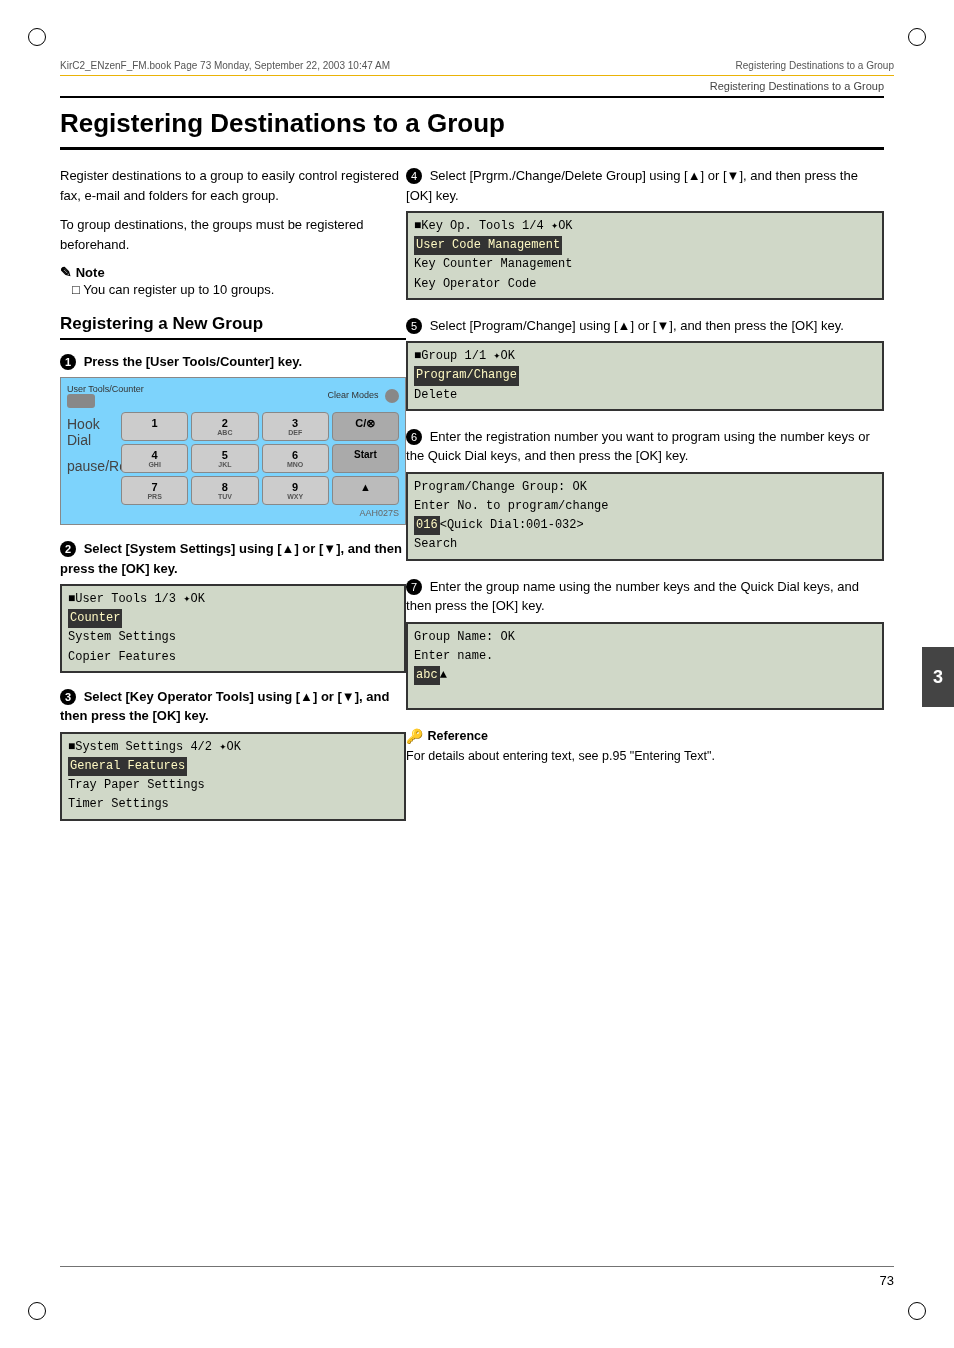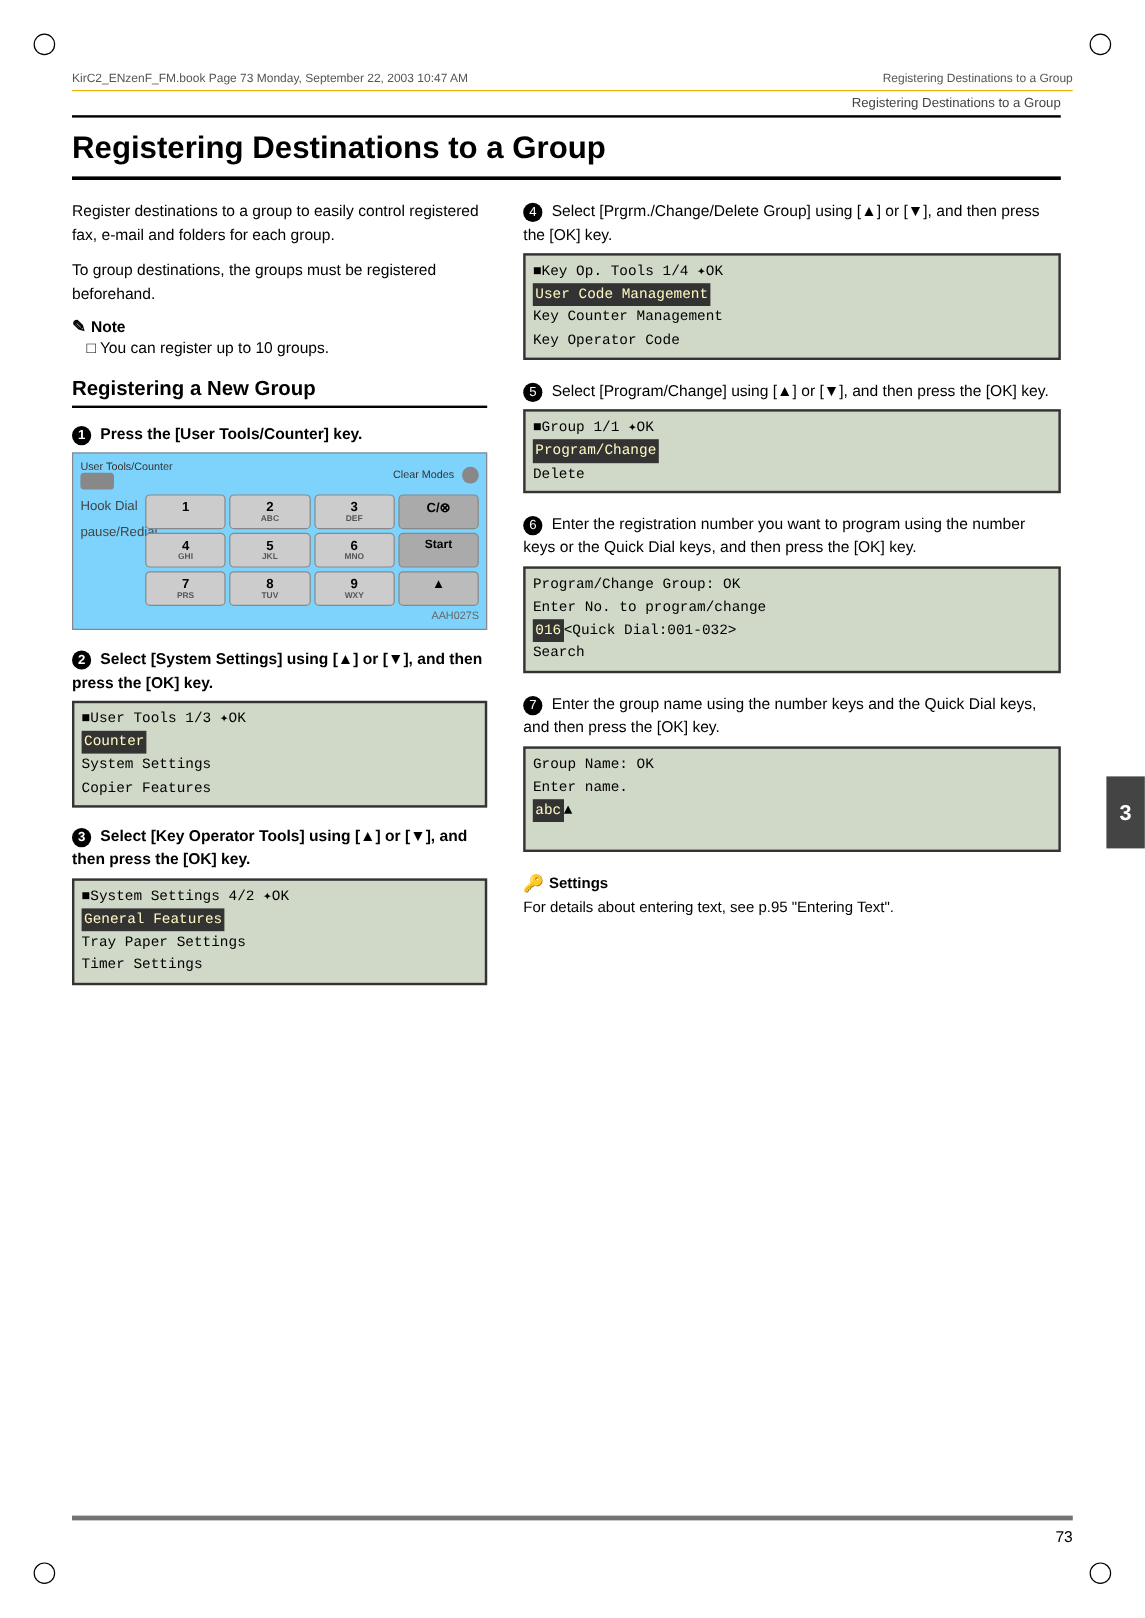--- a/index.html
+++ b/index.html
@@ -40,21 +40,21 @@
       border-bottom: 1px solid #eab308;
       padding-bottom: 4px;
     }
 
     
     .footer-bar {
       position: absolute;
       bottom: 60px;
       left: 60px;
       right: 60px;
-      border-top: 4px solid #737373;
+      border-top: 1px solid #737373;
       padding-top: 6px;
       display: flex;
       justify-content: flex-end;
       font-size: 13px;
     }
 
     
     .side-tab {
       position: absolute;
       right: 0;
@@ -95,21 +95,20 @@
       font-weight: bold;
       margin-top: 10px;
       margin-bottom: 16px;
       border-bottom: 3px solid #000;
       padding-bottom: 8px;
     }
 
     
     .two-col {
       display: flex;
-      gap: 30px;
       margin-top: 10px;
     }
 
     .col-left {
       width: 42%;
       flex-shrink: 0;
     }
 
     .col-right {
       flex: 1;
@@ -328,21 +327,21 @@
             <span class="keypad-label-small">
               <span>User Tools/Counter</span><br>
               <span style="display:inline-block;width:28px;height:14px;background:#888;border-radius:3px;vertical-align:middle;margin-right:4px;"></span>
             </span>
             <span class="keypad-label-small">
               <span>Clear Modes</span>
               <span style="display:inline-block;width:14px;height:14px;background:#888;border-radius:50%;vertical-align:middle;margin-left:4px;"></span>
             </span>
           </div>
           <div style="display:flex; gap:4px;">
-            <div style="width:50px; font-size:11px; color:#444; padding-top:4px;">
+            <div style="width:50px; font-size:14px; color:#444; padding-top:4px;">
               <div style="margin-bottom:10px;">Hook Dial</div>
               <div style="margin-bottom:20px;">pause/Redial</div>
             </div>
             <div style="flex:1;">
               <div style="display:grid; grid-template-columns: repeat(4, 1fr); gap:3px;">
                 <div class="key-btn"><span>1</span></div>
                 <div class="key-btn"><span>2</span><span class="sub-label">ABC</span></div>
                 <div class="key-btn"><span>3</span><span class="sub-label">DEF</span></div>
                 <div class="key-btn" style="background:#aaa;">C/⊗</div>
 
@@ -485,21 +484,21 @@
             <span class="lcd-highlighted">abc</span>
             <span>                      ▲</span>
           </div>
           <div class="lcd-row">&nbsp;</div>
         </div>
       </div>
 
       <div class="reference-block">
         <div class="reference-title">
           <span class="ref-icon">🔑</span>
-          <strong>Settings</strong>
+          <strong>Reference</strong>
         </div>
         <p>For details about entering text, see p.95 "Entering Text".</p>
       </div>
 
     </div>
 
   </div>
 
 </div>
 

